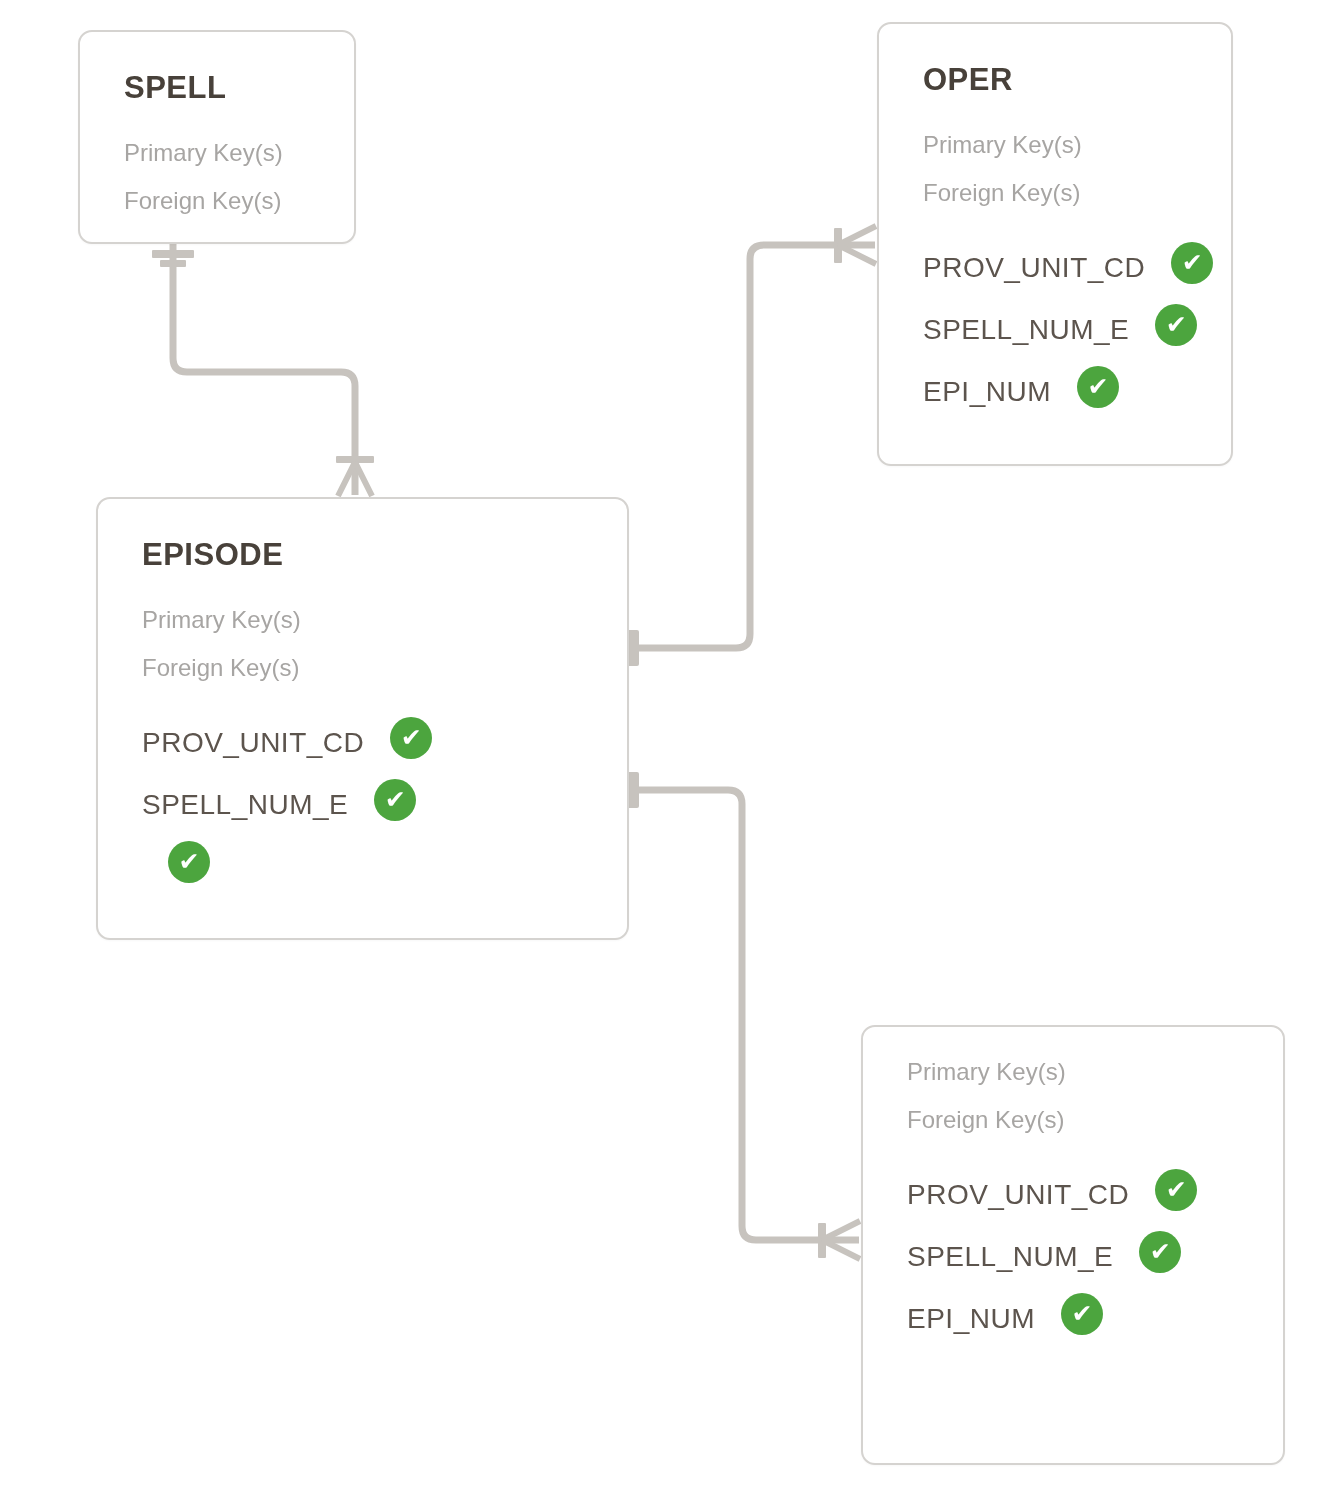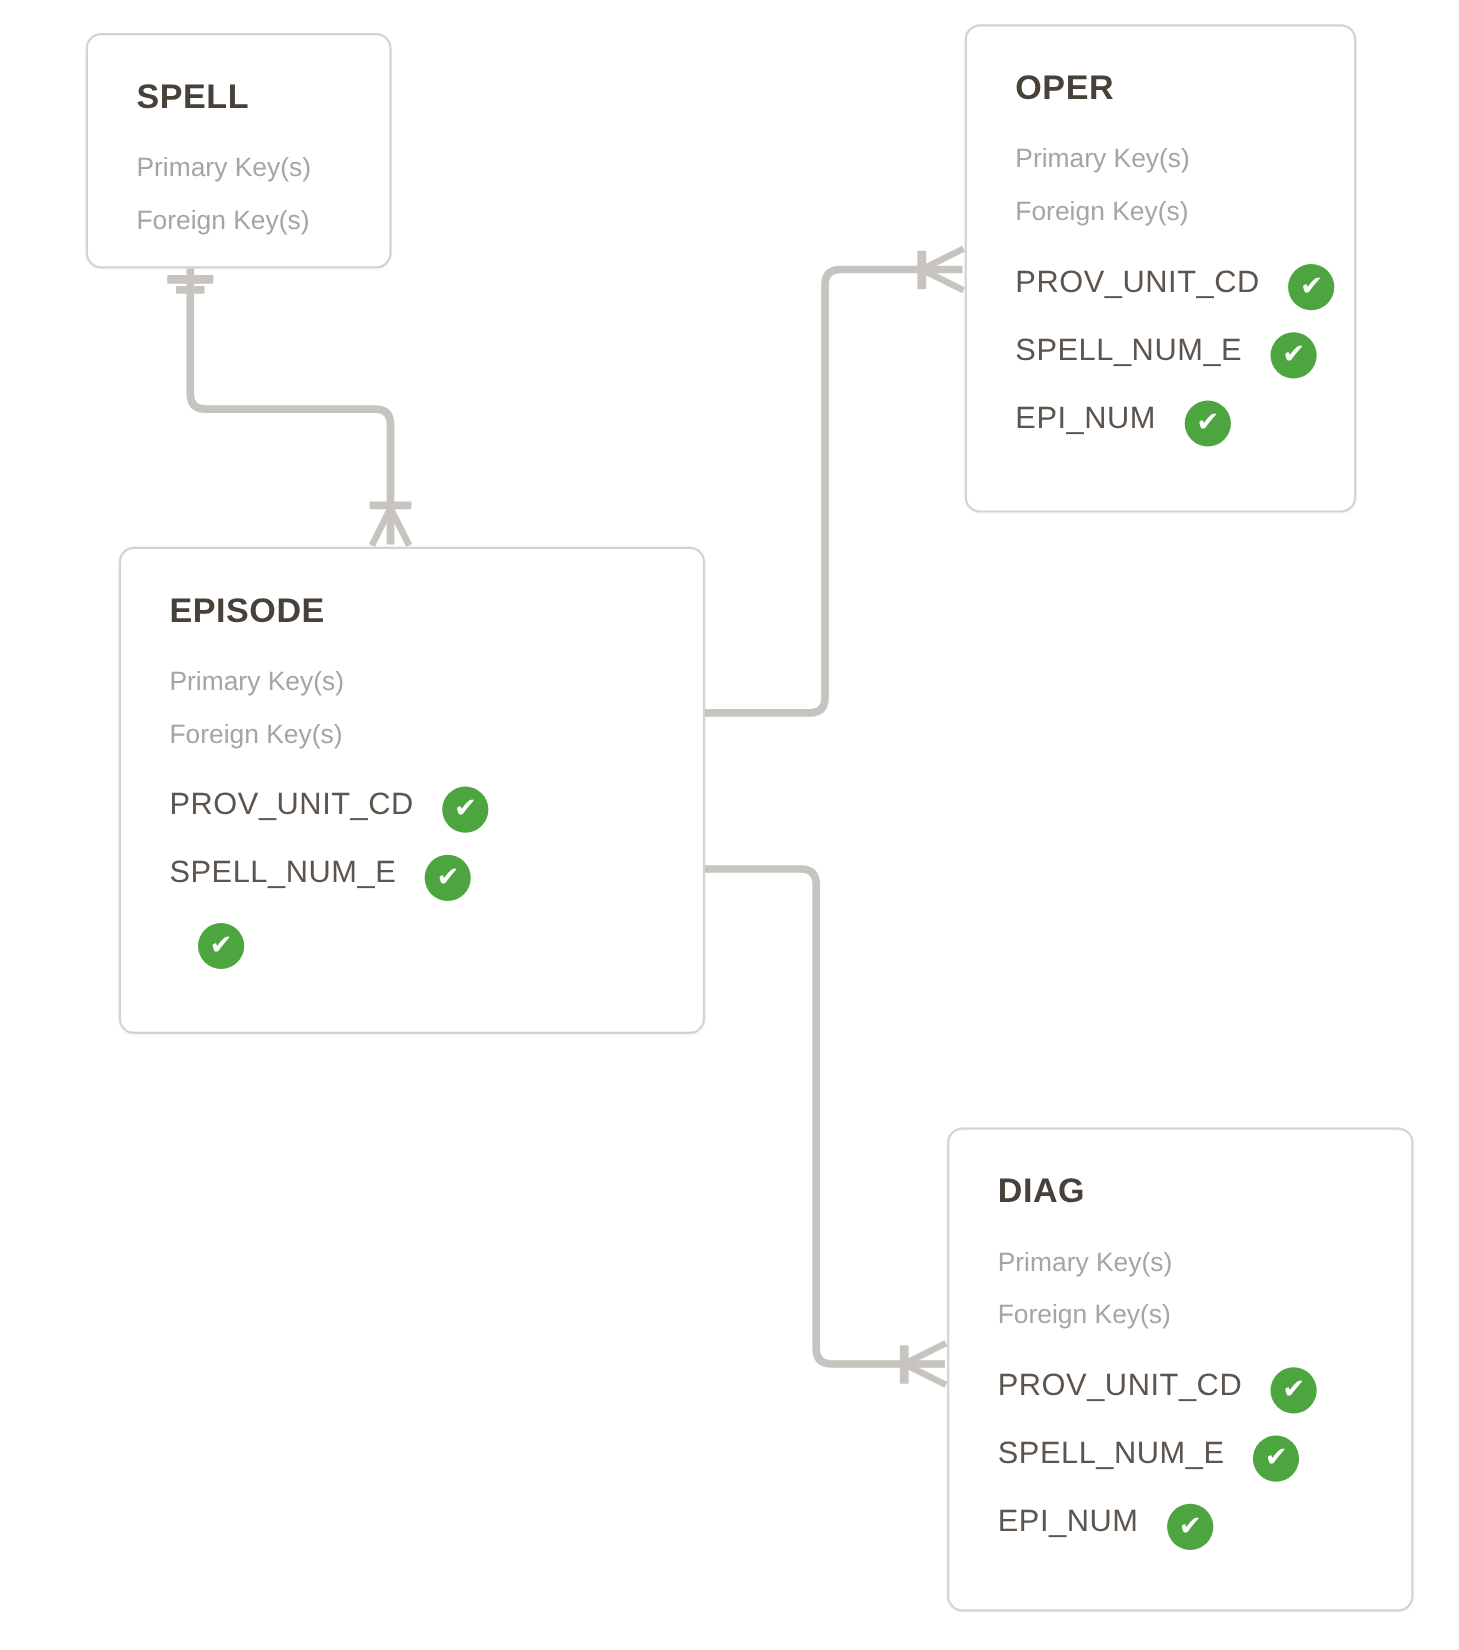--- a/index.html
+++ b/index.html
@@ -48,21 +48,21 @@
   }
   .key-label {
     margin: 14px 0 0 44px;
     font-size: 24px;
     line-height: 34px;
     color: var(--key-text, #a7a5a3);
   }
   .key-label.first { margin-top: 28px; }
   .field-row {
     display: flex;
-    align-items: flex-start;
+    align-items: flex-end;
     margin: 18px 0 0 44px;
     height: 44px;
   }
   .field-row.first { margin-top: 30px; }
   .field-name {
     font-size: 28px;
     letter-spacing: 0.5px;
     color: var(--field-text, #5c544d);
     white-space: nowrap;
   }
@@ -80,21 +80,21 @@
   .check-glyph {
     color: var(--check-glyph, #ffffff);
     font-size: 25px;
     font-weight: bold;
     line-height: 1;
     transform: translateY(-1px);
   }
   
   #entity-spell   { left: 34px;  top: 30px;   width: 278px; height: 214px; margin-left: 44px; }
   #entity-oper    { left: 877px; top: 22px;   width: 356px; height: 444px; }
-  #entity-episode { left: 96px;  top: 497px;  width: 533px; height: 443px; margin-left: 12px; }
+  #entity-episode { left: 96px;  top: 497px;  width: 533px; height: 443px; }
   #entity-diag    { left: 861px; top: 1025px; width: 424px; height: 440px; }
 </style>
 </head>
 <body>
 
 <div id="canvas">
 
   <svg class="connectors" width="1326" height="1500" viewBox="0 0 1326 1500">
 
     <g>
@@ -167,21 +167,20 @@
         </span>
     </div>
     <div class="field-row">
       <span class="check">
           <span class="check-glyph">✔</span>
         </span>
     </div>
   </div>
 
   <div class="entity" id="entity-diag">
-    <div class="entity-title">DIAG</div>
     <div class="key-label first">Primary Key(s)</div>
     <div class="key-label">Foreign Key(s)</div>
     <div class="field-row first">
       <span class="field-name">PROV_UNIT_CD</span>
       <span class="check">
           <span class="check-glyph">✔</span>
         </span>
     </div>
     <div class="field-row">
       <span class="field-name">SPELL_NUM_E</span>

